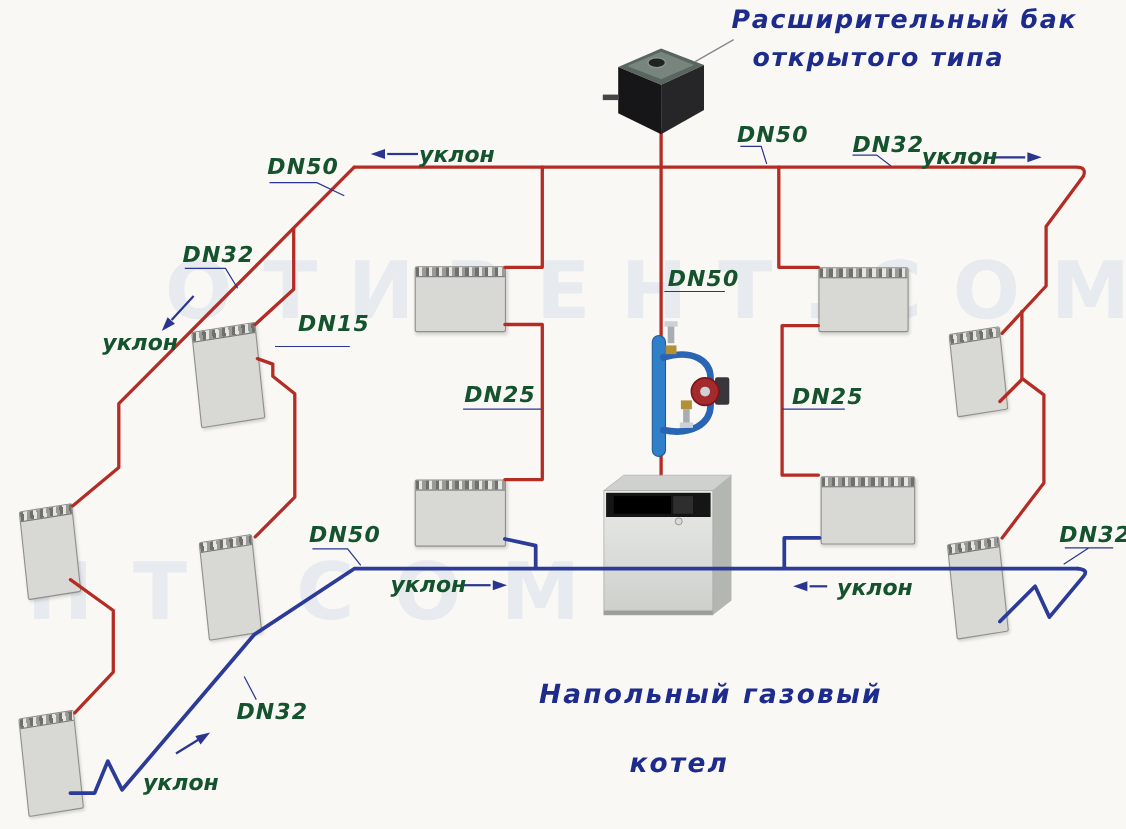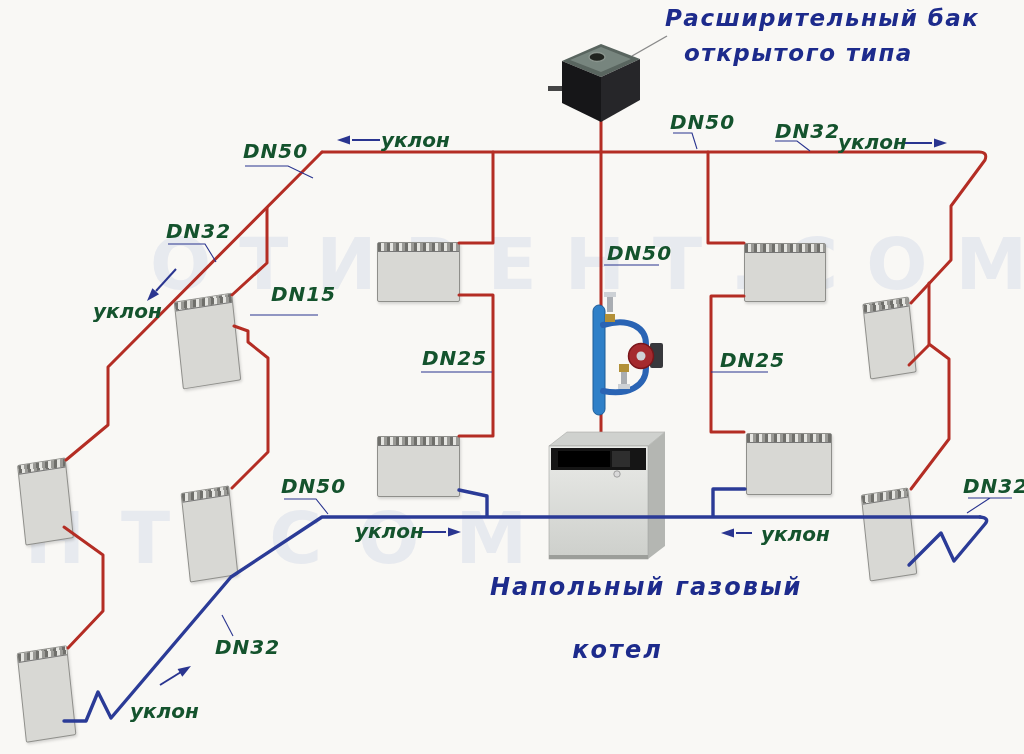--- a/index.html
+++ b/index.html
@@ -33,21 +33,21 @@
   }
   .slope{
     position:absolute;z-index:3;font-style:italic;font-weight:bold;
     font-size:20px;color:#14532d;white-space:nowrap;
   }
   .title{
     position:absolute;z-index:3;font-style:italic;font-weight:bold;
     color:#1d2b8c;white-space:nowrap;letter-spacing:1.5px;
   }
   .t-tank{font-size:23px;}
-  .t-boiler{font-size:24px;letter-spacing:2px;}
+  .t-boiler{font-size:24px;letter-spacing:2px;margin-top:44px;}
 </style>
 </head>
 <body>
 
 <div id="canvas">
 
   <div class="wm" style="left:150px;top:222px;">ОТИВЕНТ.СОМ</div>
   <div class="wm" style="left:-430px;top:496px;letter-spacing:36px;">ОТИВЕНТ.СОМ</div>
 
   <div class="rad tilt" style="left:178px;top:297px;width:57px;height:86px;"></div>

